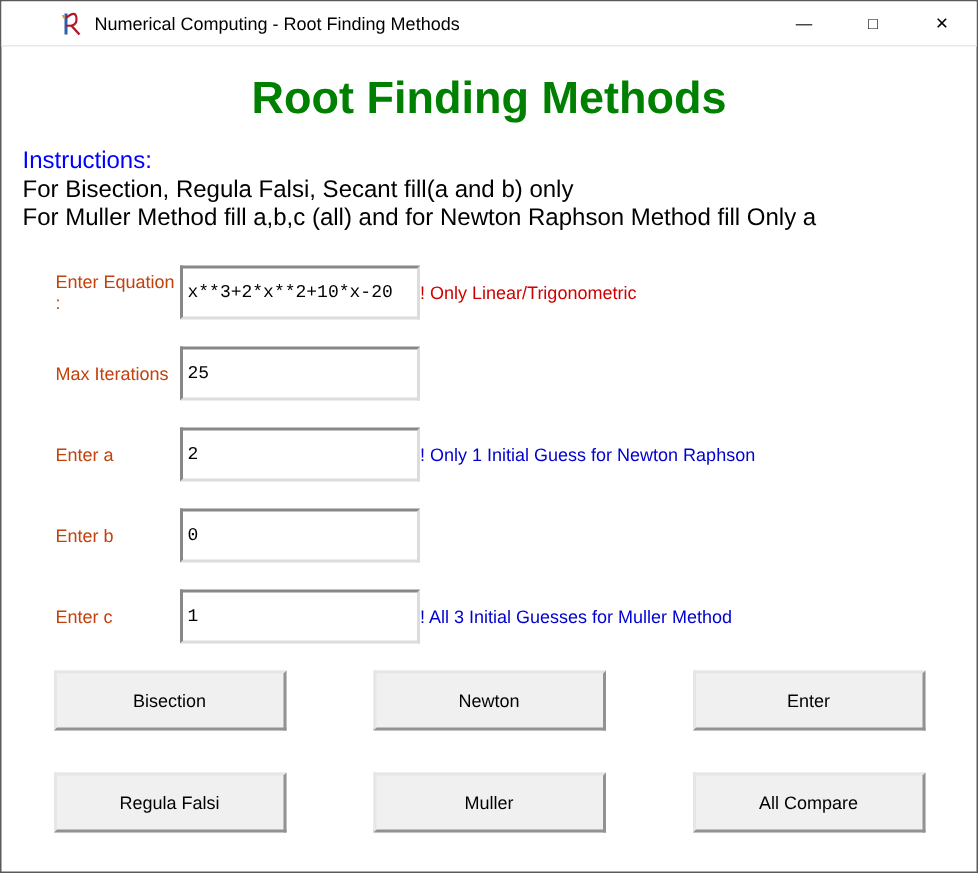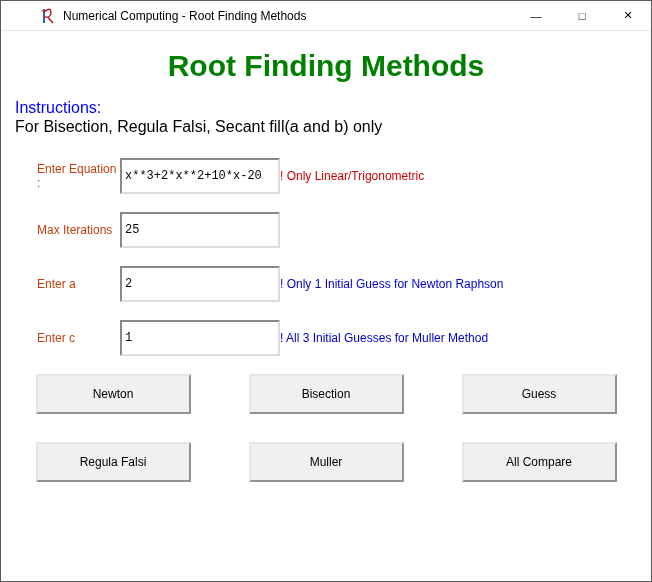--- a/index.html
+++ b/index.html
@@ -141,51 +141,56 @@
     <span class="win-btn">□</span>
     <span class="win-btn close">✕</span>
   </div>
 
   <div class="content">
 
     <div class="hdr-title">Root Finding Methods</div>
 
     <div class="instr-label">Instructions:</div>
     <div class="instr-line">For Bisection, Regula Falsi, Secant fill(a and b) only</div>
+    <div class="instr-line">For Muller Method fill a,b,c (all) and for Newton Raphson Method fill Only a</div>
 
     <div class="form-area">
 
       <div class="row">
         <span class="lbl">Enter Equation :</span>
         <input class="sunken-input" type="text" value="x**3+2*x**2+10*x-20" style="">
         <span class="hint red">! Only Linear/Trigonometric</span>
       </div>
 
       <div class="row">
         <span class="lbl">Max Iterations</span>
         <input class="sunken-input" type="text" value="25" style="">
       </div>
 
       <div class="row">
         <span class="lbl">Enter a</span>
         <input class="sunken-input" type="text" value="2" style="">
         <span class="hint blue">! Only 1 Initial Guess for Newton Raphson</span>
       </div>
 
+      <div class="row">
+        <span class="lbl">Enter b</span>
+        <input class="sunken-input" type="text" value="0" style="">
+      </div>
 
       <div class="row">
         <span class="lbl">Enter c</span>
         <input class="sunken-input" type="text" value="1" style="">
         <span class="hint blue">! All 3 Initial Guesses for Muller Method</span>
       </div>
 
       <div class="btn-grid">
+        <button class="method-btn">Bisection</button>
         <button class="method-btn">Newton</button>
-        <button class="method-btn">Bisection</button>
-        <button class="method-btn">Guess</button>
+        <button class="method-btn">Enter</button>
         <button class="method-btn">Regula Falsi</button>
         <button class="method-btn">Muller</button>
         <button class="method-btn">All Compare</button>
       </div>
 
     </div>
   </div>
 
 </div>
 

